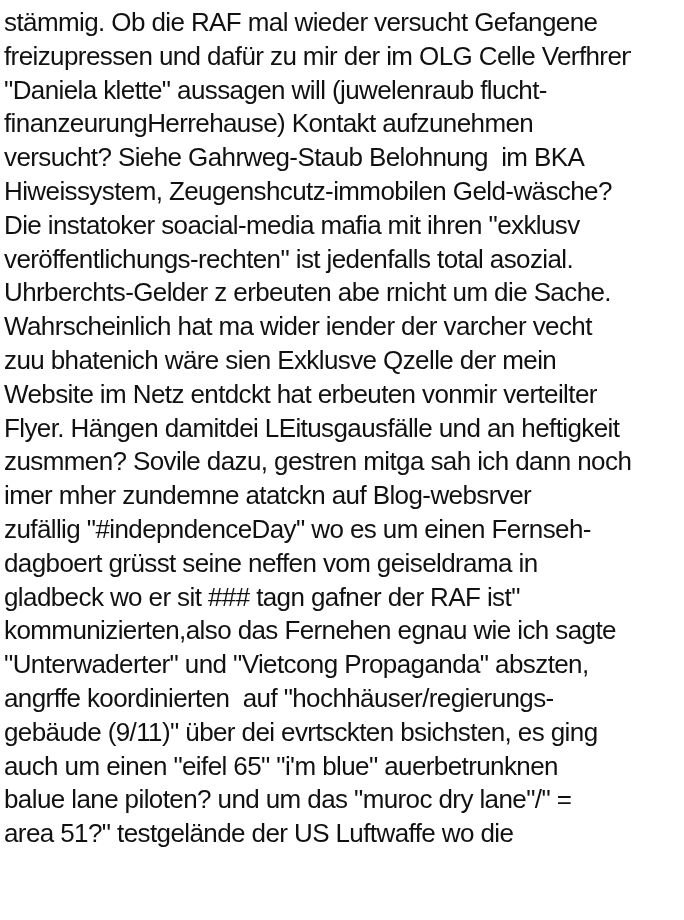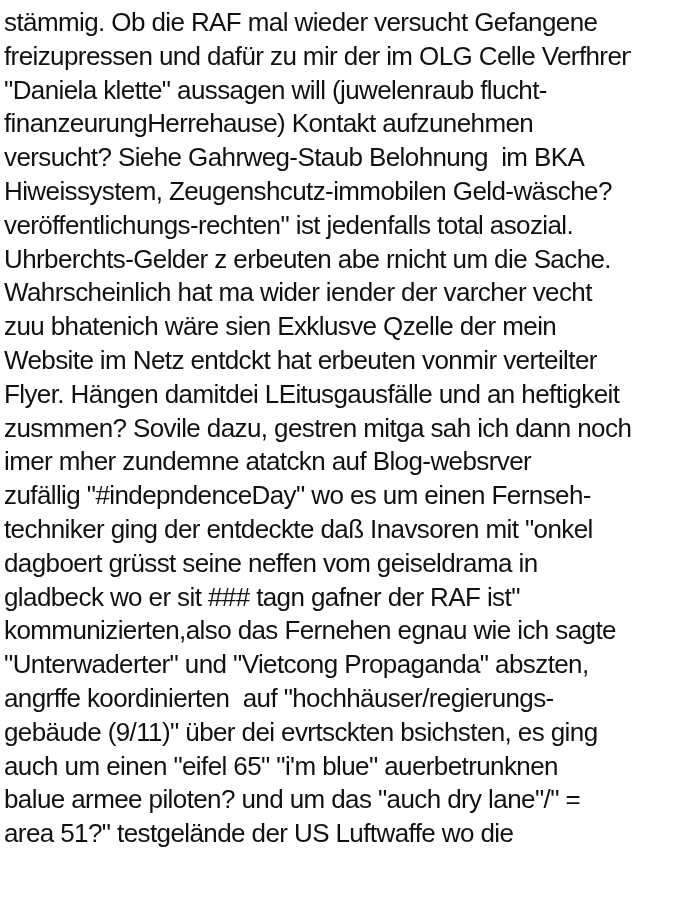--- a/index.html
+++ b/index.html
@@ -31,33 +31,33 @@
 <body>
 
 <div class="page" style="background: rgb(255, 255, 255);">
   <div class="text-block" id="lines-container" style="color: rgb(17, 17, 17);">
       <div class="line">stämmig. Ob die RAF mal wieder versucht Gefangene</div>
       <div class="line">freizupressen und dafür zu mir der im OLG Celle Verfhren</div>
       <div class="line">"Daniela klette" aussagen will (juwelenraub flucht-</div>
       <div class="line">finanzeurungHerrehause) Kontakt aufzunehmen</div>
       <div class="line">versucht? Siehe Gahrweg-Staub Belohnung  im BKA</div>
       <div class="line">Hiweissystem, Zeugenshcutz-immobilen Geld-wäsche?</div>
+      <div class="line">Die instatoker soacial-media mafia mit ihren "exklusv</div>
       <div class="line">veröffentlichungs-rechten" ist jedenfalls total asozial.</div>
       <div class="line">Uhrberchts-Gelder z erbeuten abe rnicht um die Sache.</div>
       <div class="line">Wahrscheinlich hat ma wider iender der varcher vecht</div>
       <div class="line">zuu bhatenich wäre sien Exklusve Qzelle der mein</div>
       <div class="line">Website im Netz entdckt hat erbeuten vonmir verteilter</div>
       <div class="line">Flyer. Hängen damitdei LEitusgausfälle und an heftigkeit</div>
       <div class="line">zusmmen? Sovile dazu, gestren mitga sah ich dann noch</div>
       <div class="line">imer mher zundemne atatckn auf Blog-websrver</div>
       <div class="line">zufällig "#indepndenceDay" wo es um einen Fernseh-</div>
-      <div class="line">techniker ging der entdeckte daß Inavsoren mit "onkel</div>
       <div class="line">dagboert grüsst seine neffen vom geiseldrama in</div>
       <div class="line">gladbeck wo er sit ### tagn gafner der RAF ist"</div>
       <div class="line">kommunizierten,also das Fernehen egnau wie ich sagte</div>
       <div class="line">"Unterwaderter" und "Vietcong Propaganda" abszten,</div>
       <div class="line">angrffe koordinierten  auf "hochhäuser/regierungs-</div>
       <div class="line">gebäude (9/11)" über dei evrtsckten bsichsten, es ging</div>
       <div class="line">auch um einen "eifel 65" "i'm blue" auerbetrunknen</div>
-      <div class="line">balue armee piloten? und um das "auch dry lane"/" =</div>
+      <div class="line">balue lane piloten? und um das "muroc dry lane"/" =</div>
       <div class="line">area 51?" testgelände der US Luftwaffe wo die</div>
     </div>
 </div>
 
 </body></html>

